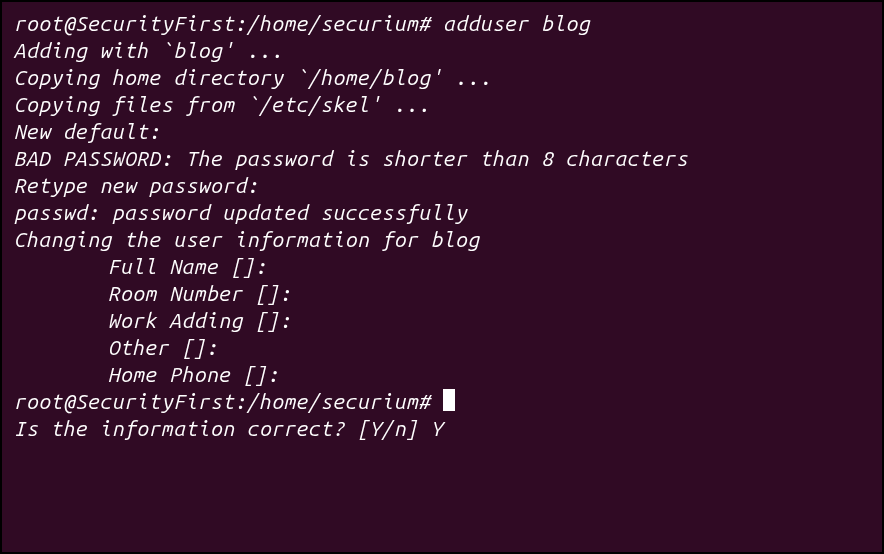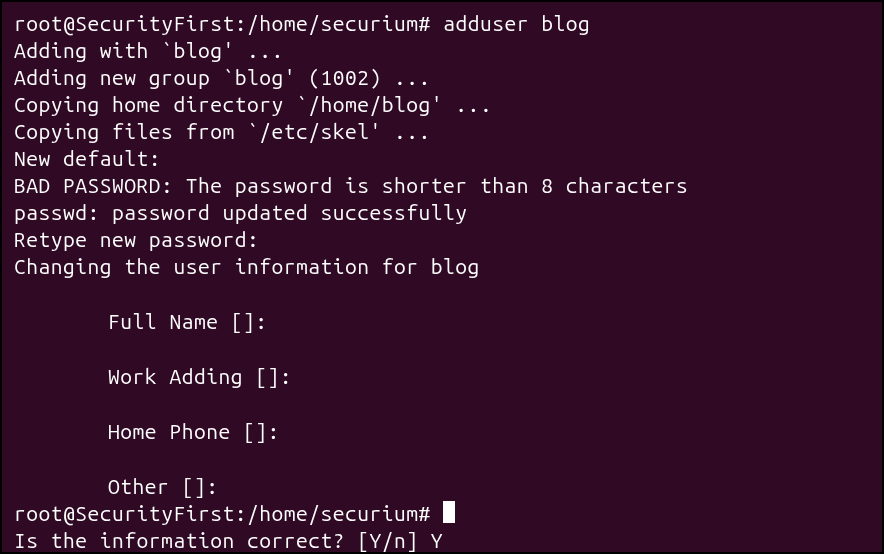--- a/index.html
+++ b/index.html
@@ -1,18 +1,19 @@
 <!DOCTYPE html>
 <html><head>
   <meta charset="utf-8">
   <style>
     * {
       margin: 0;
       padding: 0;
       box-sizing: border-box;
+      font-style: italic;
     }
     body {
       background: #300a24;
       width: 884px;
       height: 554px;
       font-family: 'Ubuntu Mono', 'DejaVu Sans Mono', 'Courier New', monospace;
       font-size: 21px;
       line-height: 27px;
       color: #ffffff;
       padding: 8px 12px;
@@ -31,36 +32,35 @@
     .cursor {
       display: inline-block;
       width: 12px;
       height: 22px;
       background: #ffffff;
       vertical-align: text-bottom;
       margin-bottom: 2px;
     }
     .indent {
       padding-left: 8ch;
-      margin-top: 28px;
     }
   </style>
 </head>
 <body>
 
 <div class="terminal">
   <div class="terminal-line"><span class="prompt-user"><span>root</span>@<span>SecurityFirst</span></span>:<span class="prompt-path">/home/securium</span><span>#</span> <span>adduser blog</span></div>
   <div class="terminal-line">Adding with `blog' ...</div>
-  <div class="terminal-line">Adding new group `blog' (1002) ...</div>
   <div class="terminal-line">Copying home directory `/home/blog' ...</div>
   <div class="terminal-line">Copying files from `/etc/skel' ...</div>
   <div class="terminal-line">New default:</div>
   <div class="terminal-line">BAD PASSWORD: The password is shorter than 8 characters</div>
+  <div class="terminal-line">Retype new password:</div>
   <div class="terminal-line">passwd: password updated successfully</div>
-  <div class="terminal-line">Retype new password:</div>
   <div class="terminal-line">Changing the user information for blog</div>
   <div class="terminal-line indent">Full Name []:</div>
+  <div class="terminal-line indent">Room Number []:</div>
   <div class="terminal-line indent">Work Adding []:</div>
+  <div class="terminal-line indent">Other []:</div>
   <div class="terminal-line indent">Home Phone []:</div>
-  <div class="terminal-line indent">Other []:</div>
   <div class="terminal-line"><span class="prompt-user"><span>root</span>@<span>SecurityFirst</span></span>:<span class="prompt-path">/home/securium</span><span>#</span> <span class="cursor"></span></div>
   <div class="terminal-line">Is the information correct? [Y/n] Y</div>
 </div>
 
 </body></html>

